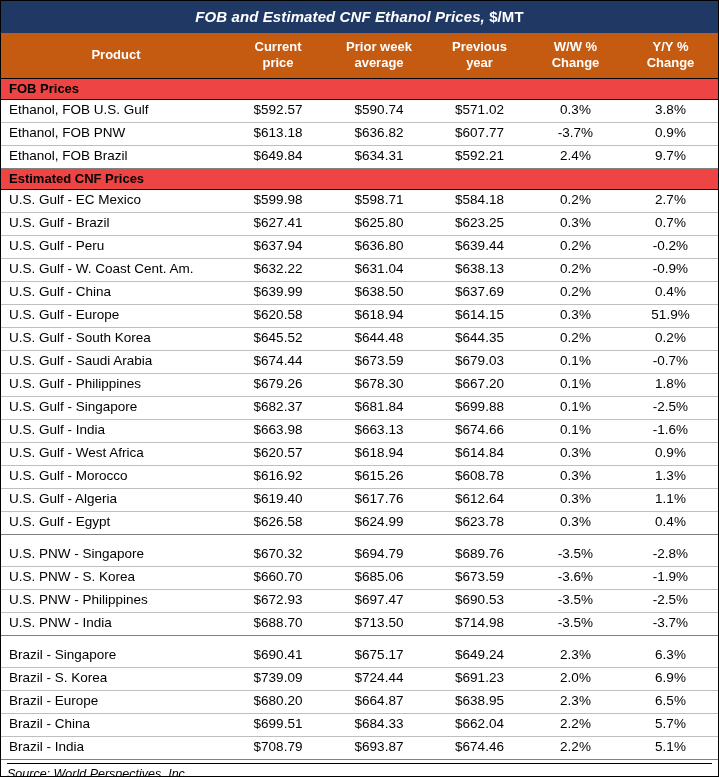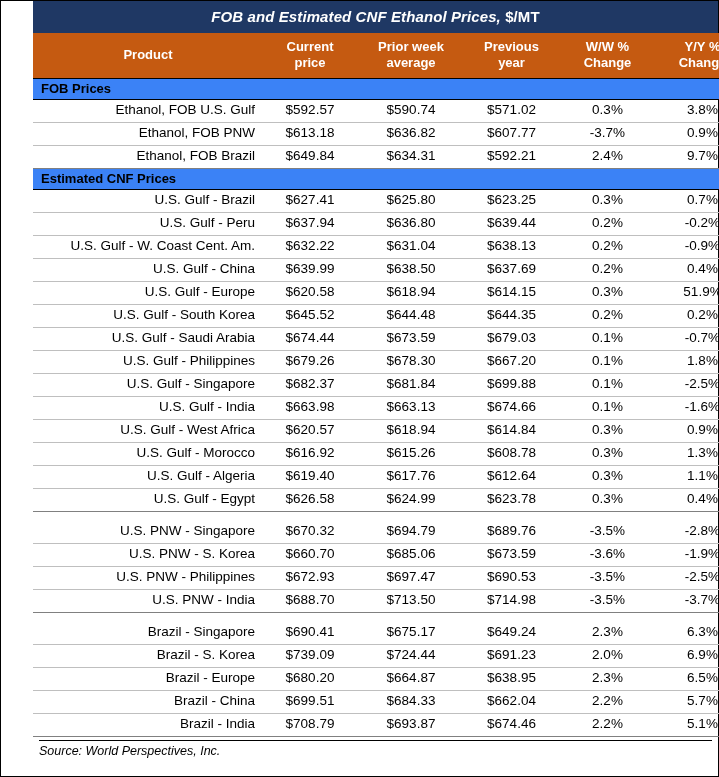--- a/index.html
+++ b/index.html
@@ -15,21 +15,20 @@
     overflow: hidden;
   }
   .sheet {
     width: 719px;
     height: 777px;
     box-sizing: border-box;
     border: 1px solid #000000;
     background: #ffffff;
     display: flex;
     flex-direction: column;
-    padding-left: 32px;
   }
   .title-bar {
     background: #1F3864;
     color: #ffffff;
     text-align: center;
     font-weight: bold;
     font-size: 15px;
     font-style: italic;
     padding: 7px 0 8px 0;
     letter-spacing: 0.1px;
@@ -58,37 +57,37 @@
     vertical-align: middle;
     line-height: 1.25;
   }
   thead th.left {
     text-align: center;
     padding-left: 8px;
   }
   thead th.ctr { text-align: center; margin-top: 36px; }
 
   tr.section td {
-    background: #3b82f6;
+    background: #ef4444;
     font-weight: bold;
     font-size: 13px;
     text-align: left;
     padding: 2px 0 3px 8px;
     border-top: 1px solid #000000;
     border-bottom: 1px solid #000000;
   }
   tr.data td {
     font-size: 13.5px;
     padding: 2px 6px 3px 6px;
     border-bottom: 1px solid #BFBFBF;
     line-height: 1.15;
     height: 17px;
   }
   tr.data td.label {
-    text-align: right;
+    text-align: left;
     padding-left: 8px;
   }
   tr.data td.num {
     text-align: center;
   }
   tr.spacer td {
     height: 9px;
     padding: 0;
     border: none;
     font-size: 0;
@@ -180,20 +179,28 @@
           <td class="num">$649.84</td>
           <td class="num">$634.31</td>
           <td class="num">$592.21</td>
           <td class="num">2.4%</td>
           <td class="num">9.7%</td>
         </tr>
         <tr class="section">
           <td colspan="6">Estimated CNF Prices</td>
         </tr>
         <tr class="data">
+          <td class="label">U.S. Gulf - EC Mexico</td>
+          <td class="num">$599.98</td>
+          <td class="num">$598.71</td>
+          <td class="num">$584.18</td>
+          <td class="num">0.2%</td>
+          <td class="num">2.7%</td>
+        </tr>
+        <tr class="data">
           <td class="label">U.S. Gulf - Brazil</td>
           <td class="num">$627.41</td>
           <td class="num">$625.80</td>
           <td class="num">$623.25</td>
           <td class="num">0.3%</td>
           <td class="num">0.7%</td>
         </tr>
         <tr class="data">
           <td class="label">U.S. Gulf - Peru</td>
           <td class="num">$637.94</td>

